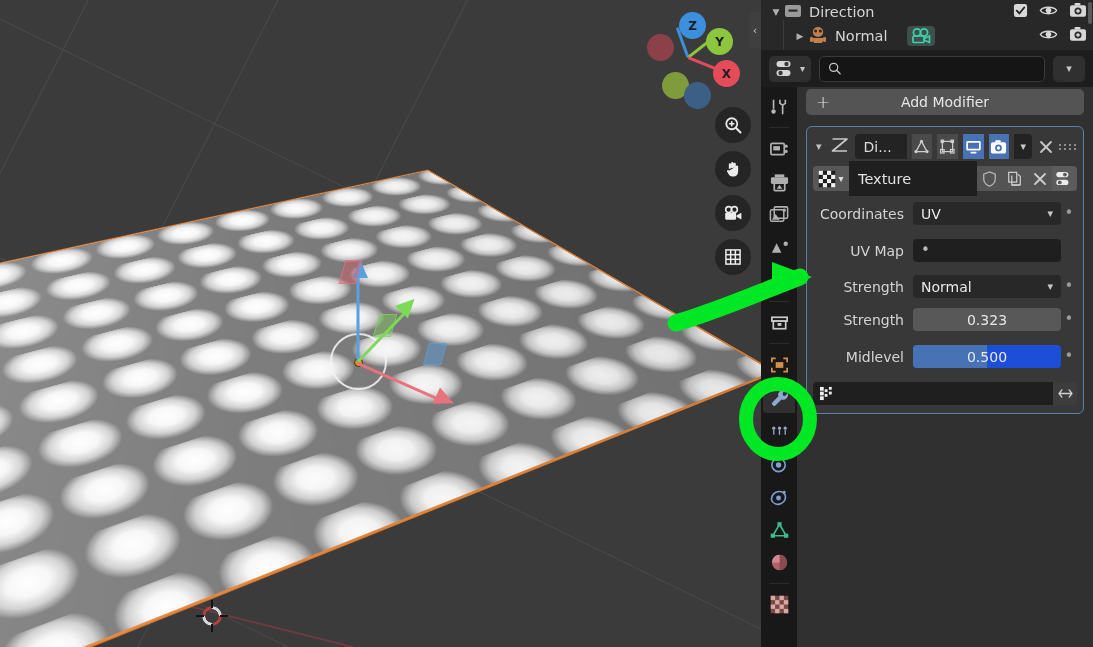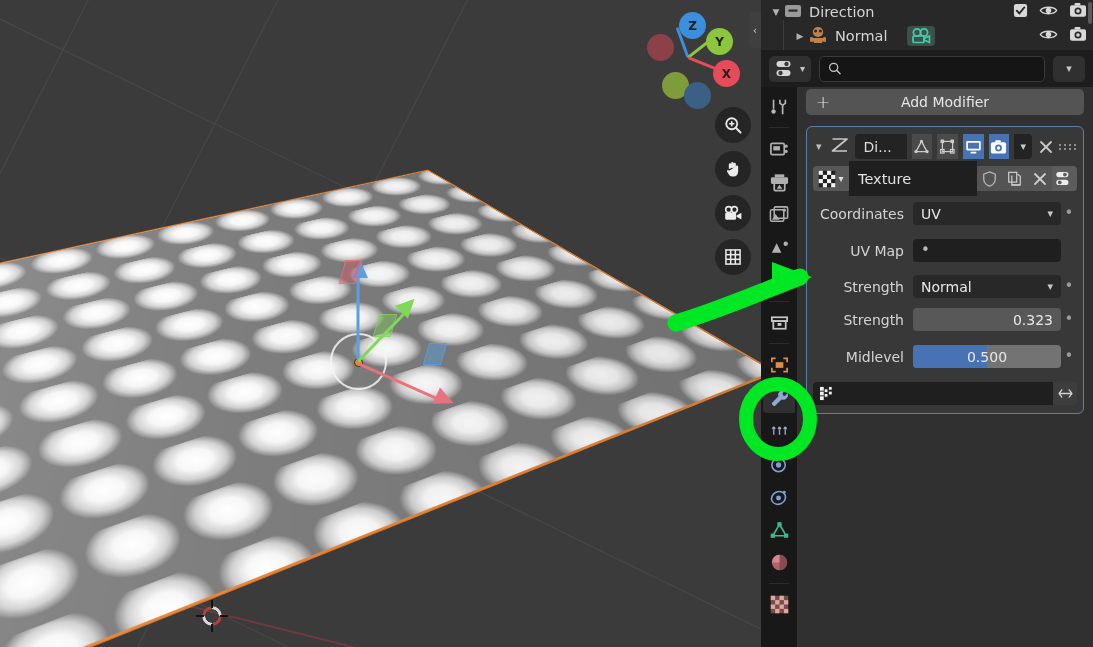--- a/index.html
+++ b/index.html
@@ -167,22 +167,22 @@
 
   .prow { display: flex; align-items: center; height: 23px; margin-top: 14px; }
   .plabel { width: 100px; text-align: right; padding-right: 9px; color: #d4d4d4; font-size: 14px; }
   .pfield {
     flex: 1; height: 23px; border-radius: 4px; display: flex; align-items: center;
     padding: 0 8px; color: #e8e8e8; font-size: 14px; position: relative;
   }
   .pfield.dropdown { background: #282828; justify-content: flex-start; }
   .pfield.dropdown .chev { position: absolute; right: 8px; }
   .pfield.dark { background: #1f1f1f; }
-  .pfield.num { background: #585858; justify-content: flex-end; }
-  .pfield.slider { background: #737373; justify-content: center; overflow: hidden; }
+  .pfield.num { background: #585858; justify-content: center; }
+  .pfield.slider { background: #1d4ed8; justify-content: center; overflow: hidden; }
   .pfield.slider .fill { position: absolute; left: 0; top: 0; bottom: 0; background: #4772b3; }
   .pfield.slider span { position: relative; z-index: 2; }
   .pdot { width: 16px; text-align: center; color: #9a9a9a; font-size: 15px; line-height: 1; }
   .dotmark { color: #b8b8b8; font-size: 15px; line-height: 1; }
   .vg-field { flex: 1; height: 23px; background: #1f1f1f; border-radius: 4px 0 0 4px; display: flex; align-items: center; padding: 0 6px; }
   .vg-arrow { width: 24px; height: 23px; background: #3d3d3d; border-radius: 0 4px 4px 0; display: flex; align-items: center; justify-content: center; }
 
   
   #anno { position: absolute; left: 0; top: 0; width: 1093px; height: 647px; pointer-events: none; }
 </style>

